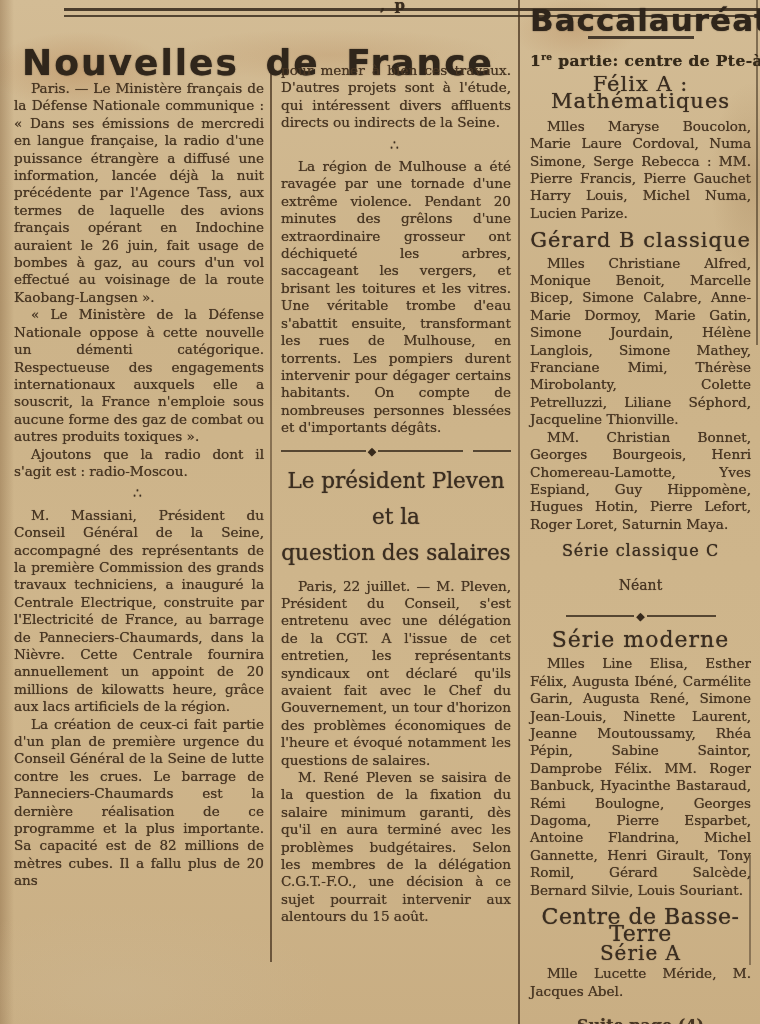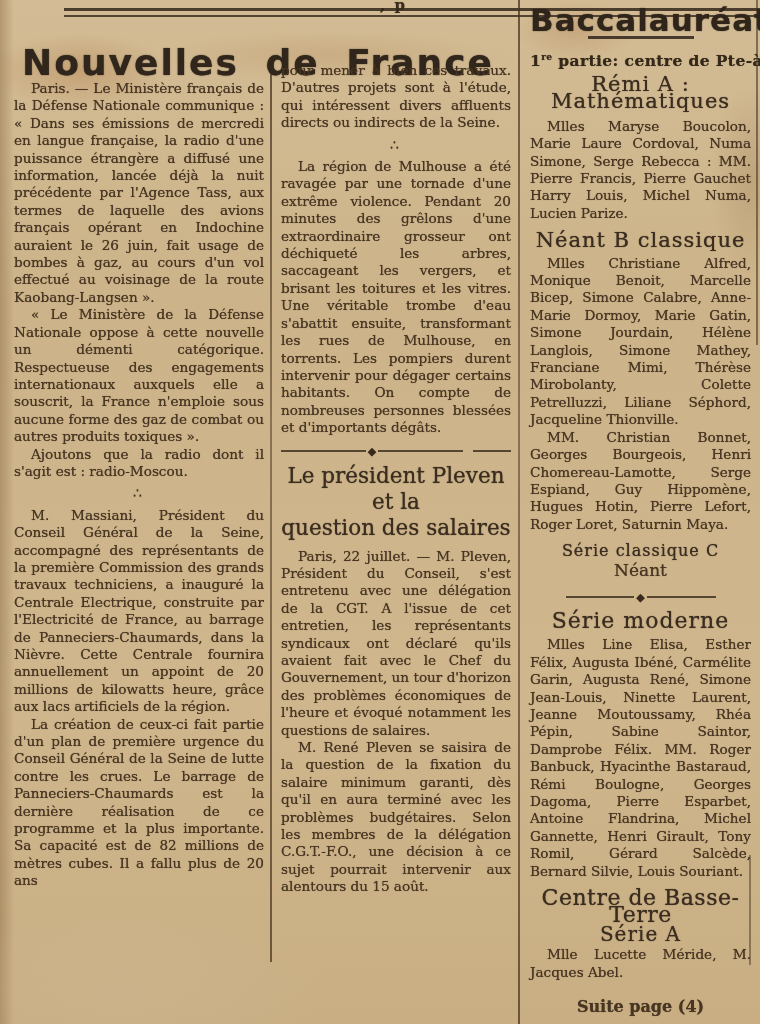--- a/index.html
+++ b/index.html
@@ -53,31 +53,31 @@
   .para.noindent{ text-indent:0; }
   .asterism{ text-align:center; font-size:14px; letter-spacing:3px; margin:5px 0 4px; text-indent:0; color:#3d2f21;}
 
   
   .dividerline{ display:flex; align-items:center; margin:9px 0 6px; }
   .dividerline .seg{ height:2px; background:rgba(55,42,28,0.8); flex:1; }
   .dividerline .seg.short{ flex:0 0 38px; margin-left:10px; }
   .dividerline .diamond{ font-size:11px; color:#372a1c; padding:0 2px; line-height:1; }
   .divider3wrap{ display:flex; align-items:center; width:150px; margin:13px auto 9px; }
 
-  .pleven-title{ text-align:center; font-size:21.5px; line-height:26px; text-indent:0;
+  .pleven-title{ text-align:center; font-size:21.5px; line-height:36px; text-indent:0;
     margin:2px 0 7px; color:#3a2d20; text-shadow:0 0 1px rgba(50,38,26,0.85); }
 
   .part-line{ font-weight:bold; font-size:15.5px; letter-spacing:0.4px; text-indent:0;
     color:#342919; white-space:nowrap; }
   .part-line sup{ font-size:9px; }
   .serie-head{ text-align:center; text-indent:0; color:#3a2d20; text-shadow:0 0 1px rgba(50,38,26,0.85); }
   .serie-a-head{ font-size:21px; letter-spacing:1px; margin:6px 0 7px; }
   .serie-b-head{ font-size:21px; letter-spacing:1px; margin:10px 0 5px; }
   .serie-c-head{ font-size:16px; letter-spacing:1px; margin:9px 0 2px; }
-  .neant{ text-align:center; text-indent:0; font-size:17px; margin:2px 0; }
+  .neant{ text-align:center; text-indent:0; font-size:14px; margin:17px 0; }
   .moderne-head{ font-size:22px; letter-spacing:1px; margin:2px 0 7px; }
   .basse-head{ font-size:22px; margin:9px 0 2px; letter-spacing:0.5px; }
   .basse-serie{ font-size:20px; margin:1px 0 3px; letter-spacing:1px; }
   .suite{ text-align:center; text-indent:0; font-weight:bold; font-size:16px; margin-top:17px; }
 </style>
 </head>
 <body>
 
 <div class="page">
 
@@ -114,26 +114,26 @@
     <p class="para">Paris, 22 juillet. — M. Pleven, Président du Conseil, s'est entretenu avec une délégation de la CGT. A l'issue de cet entretien, les représentants syndicaux ont déclaré qu'ils avaient fait avec le Chef du Gouvernement, un tour d'horizon des problèmes économiques de l'heure et évoqué notamment les questions de salaires.</p>
     <p class="para">M. René Pleven se saisira de la question de la fixation du salaire minimum garanti, dès qu'il en aura terminé avec les problèmes budgétaires. Selon les membres de la délégation C.G.T.-F.O., une décision à ce sujet pourrait intervenir aux alentours du 15 août.</p>
   </div>
 
   <div class="abs col col3 txt">
     <h2 class="bacc-title" style="margin:0;">Baccalauréat</h2>
     <div class="bacc-underline"></div>
 
     <p class="para part-line"><span>1</span><sup>re</sup><span> partie: centre de Pte-à-Ptre</span></p>
 
-    <p class="para serie-head serie-a-head">Rémi A : Mathématiques</p>
+    <p class="para serie-head serie-a-head">Félix A : Mathématiques</p>
     <p class="para">Mlles Maryse Boucolon, Marie Laure Cordoval, Numa Simone, Serge Rebecca : MM. Pierre Francis, Pierre Gauchet Harry Louis, Michel Numa, Lucien Parize.</p>
 
-    <p class="para serie-head serie-b-head">Néant B classique</p>
+    <p class="para serie-head serie-b-head">Gérard B classique</p>
     <p class="para">Mlles Christiane Alfred, Monique Benoit, Marcelle Bicep, Simone Calabre, Anne-Marie Dormoy, Marie Gatin, Simone Jourdain, Hélène Langlois, Simone Mathey, Franciane Mimi, Thérèse Mirobolanty, Colette Petrelluzzi, Liliane Séphord, Jacqueline Thionville.</p>
-    <p class="para">MM. Christian Bonnet, Georges Bourgeois, Henri Chomereau-Lamotte, Serge Espiand, Guy Hippomène, Hugues Hotin, Pierre Lefort, Roger Loret, Saturnin Maya.</p>
+    <p class="para">MM. Christian Bonnet, Georges Bourgeois, Henri Chomereau-Lamotte, Yves Espiand, Guy Hippomène, Hugues Hotin, Pierre Lefort, Roger Loret, Saturnin Maya.</p>
 
     <p class="para serie-head serie-c-head">Série classique C</p>
     <p class="neant">Néant</p>
 
     <div class="dividerline divider3wrap">
       <span class="seg"></span>
       <span class="diamond">◆</span>
       <span class="seg"></span>
     </div>
 

